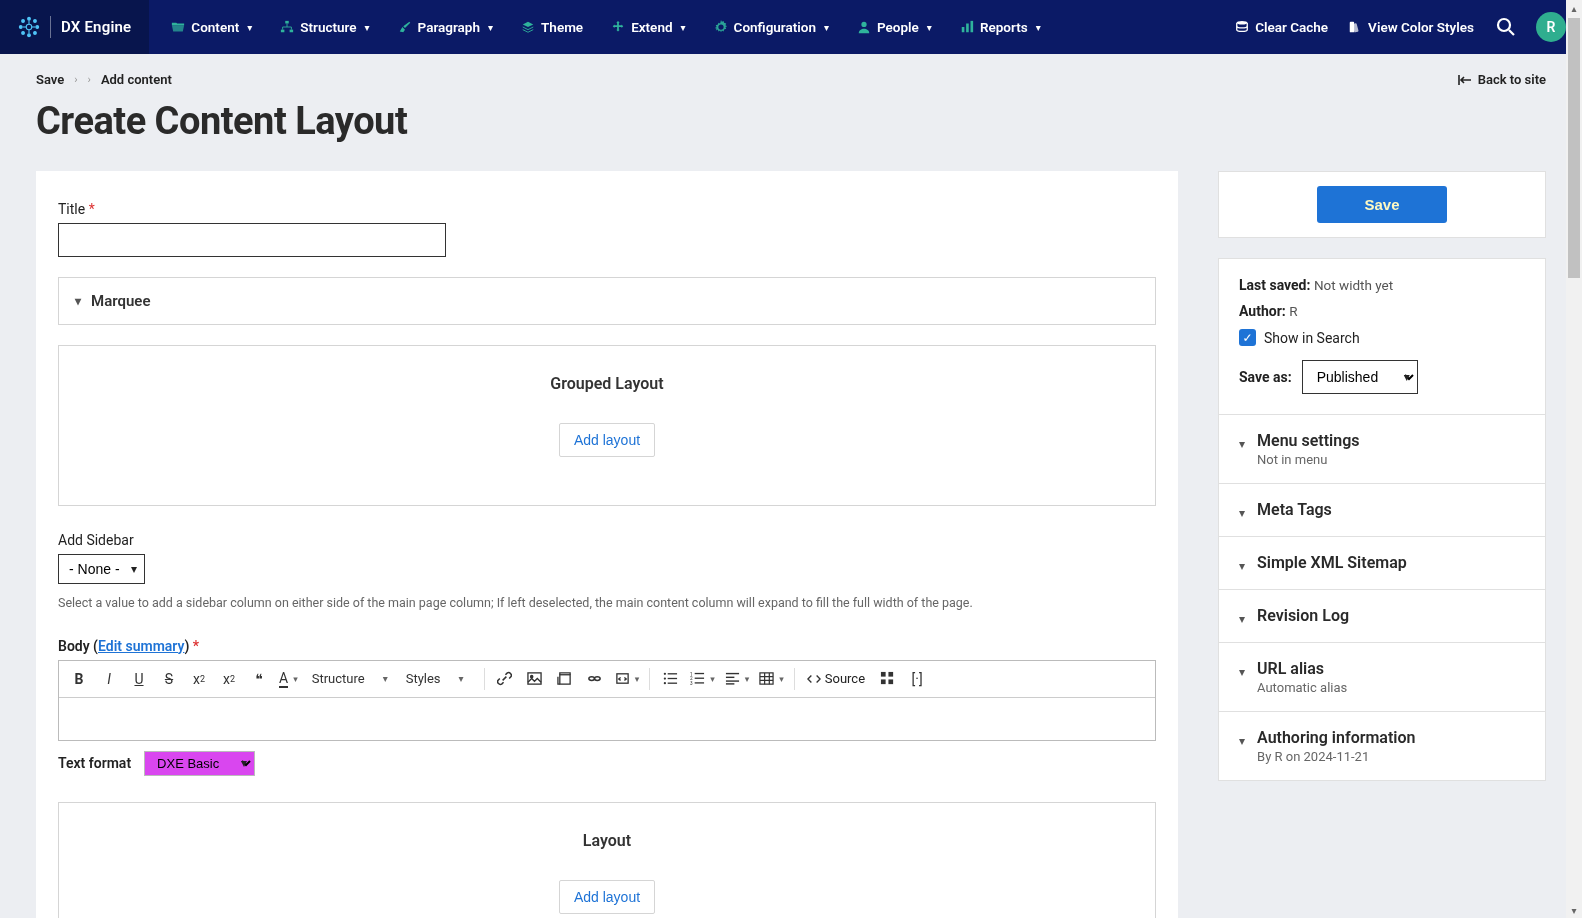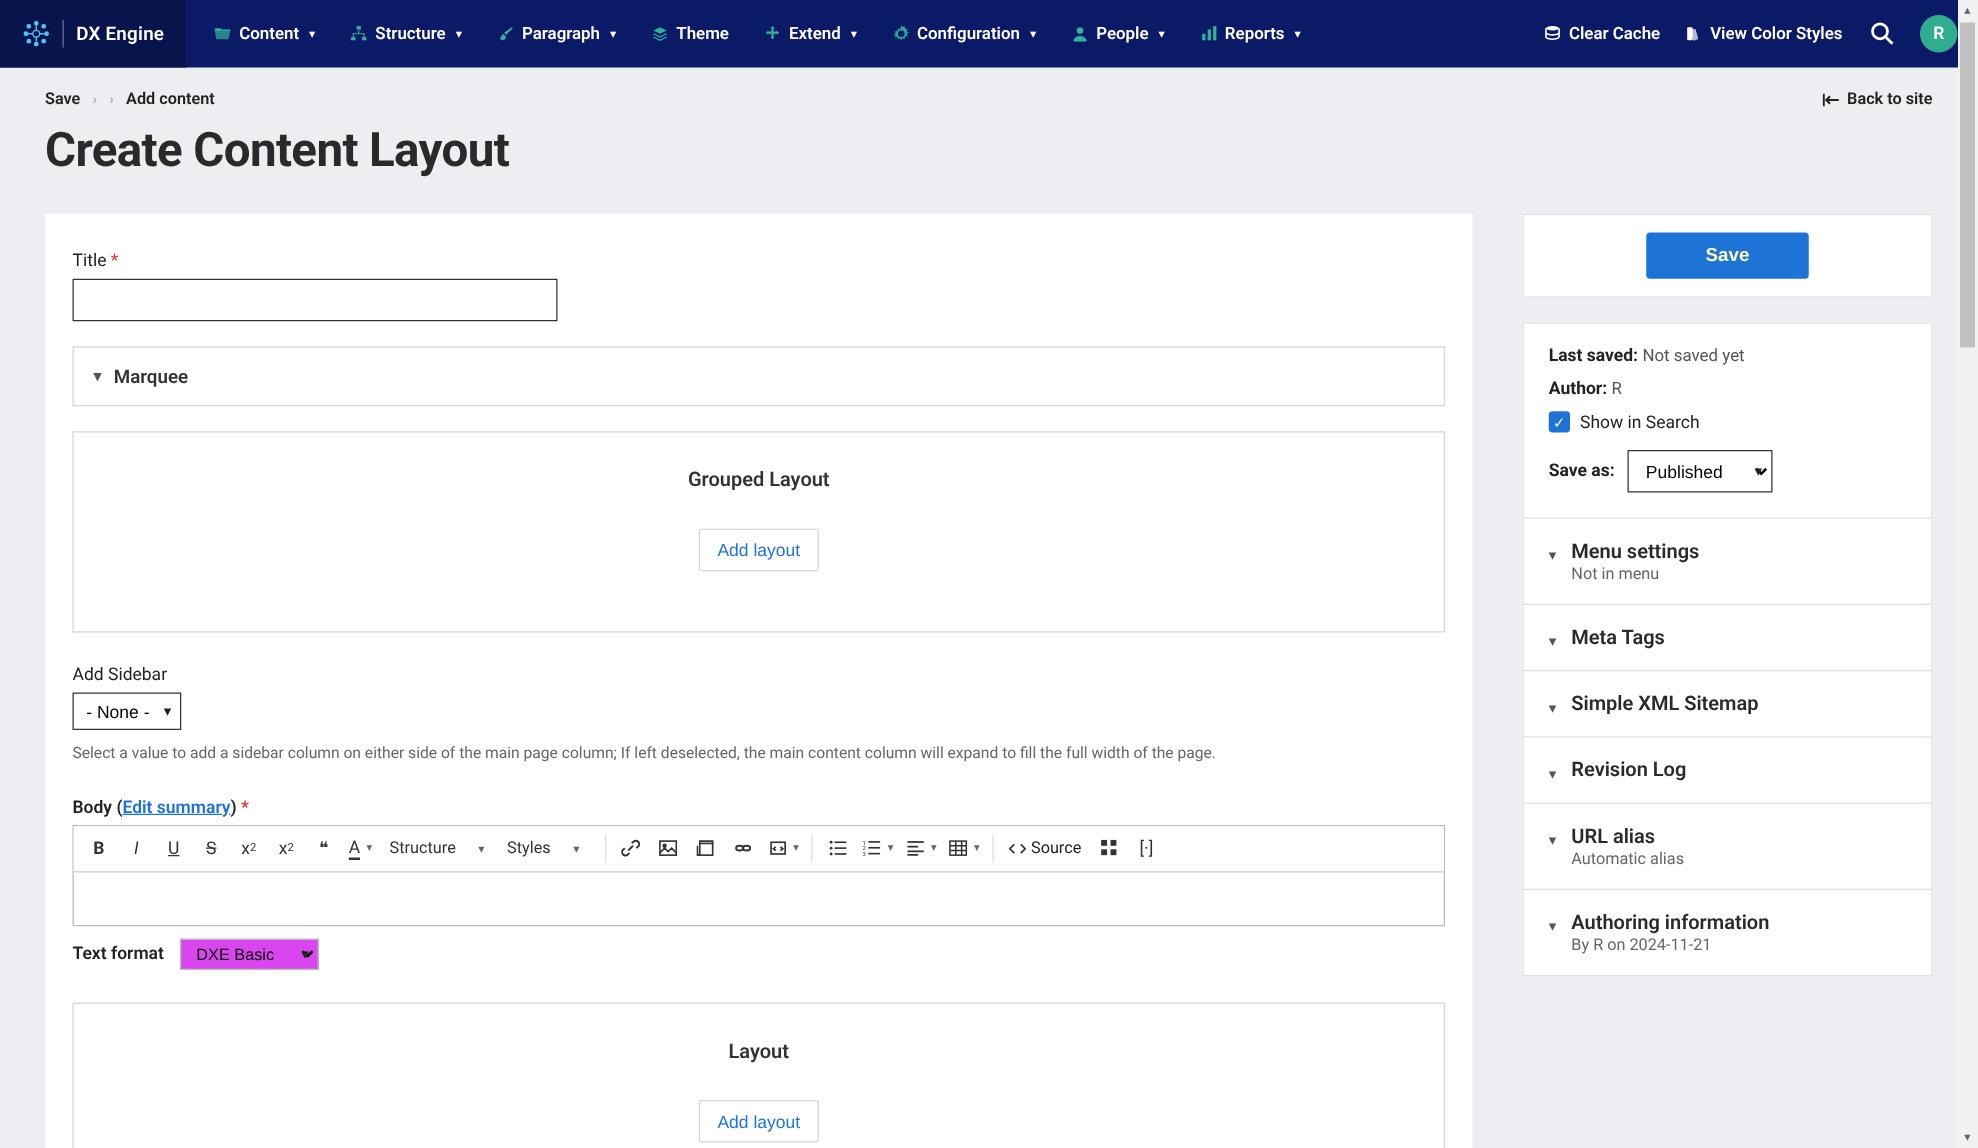--- a/index.html
+++ b/index.html
@@ -456,21 +456,21 @@
 
     <div class="side-col">
       <div class="side-panel save-wrap">
         <button class="save-btn">Save</button>
       </div>
 
       <div class="side-panel">
         <div class="meta-box">
           <div class="meta-line">
             <strong>Last saved:</strong>
-            <span class="val">Not saved yet</span>
+            <span class="val">Not width yet</span>
           </div>
           <div class="meta-line">
             <strong>Author:</strong>
             <span class="val">R</span>
           </div>
           <div class="chk-row">
             <div class="chk">
                 <span>✓</span>
               </div>
             <span>Show in Search</span>

